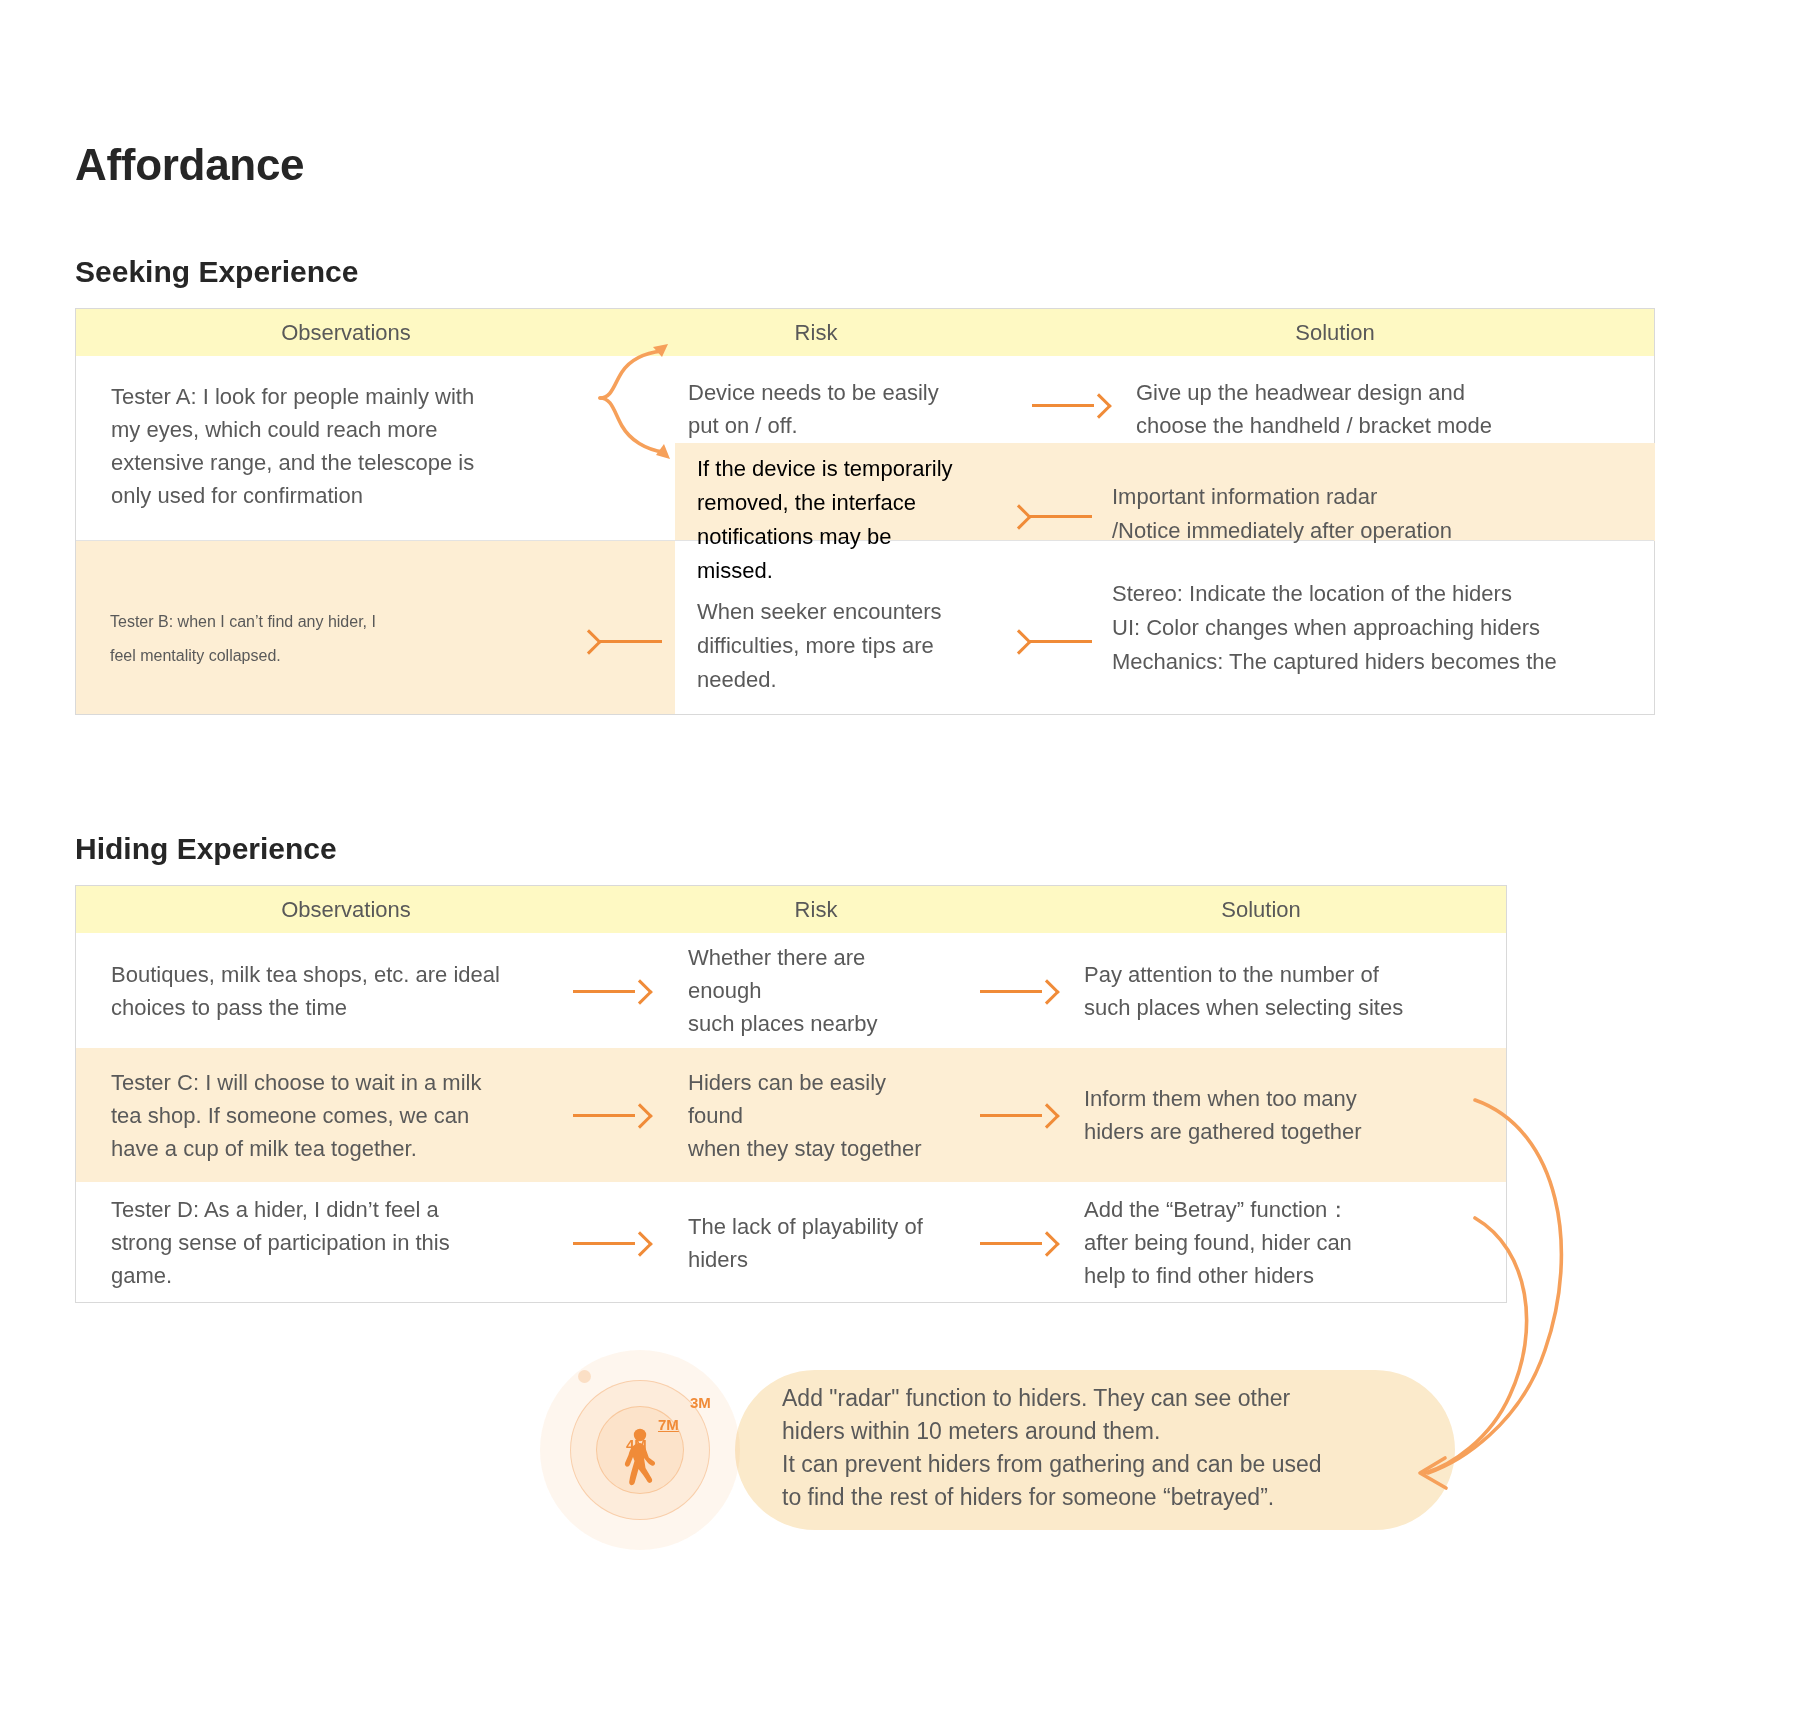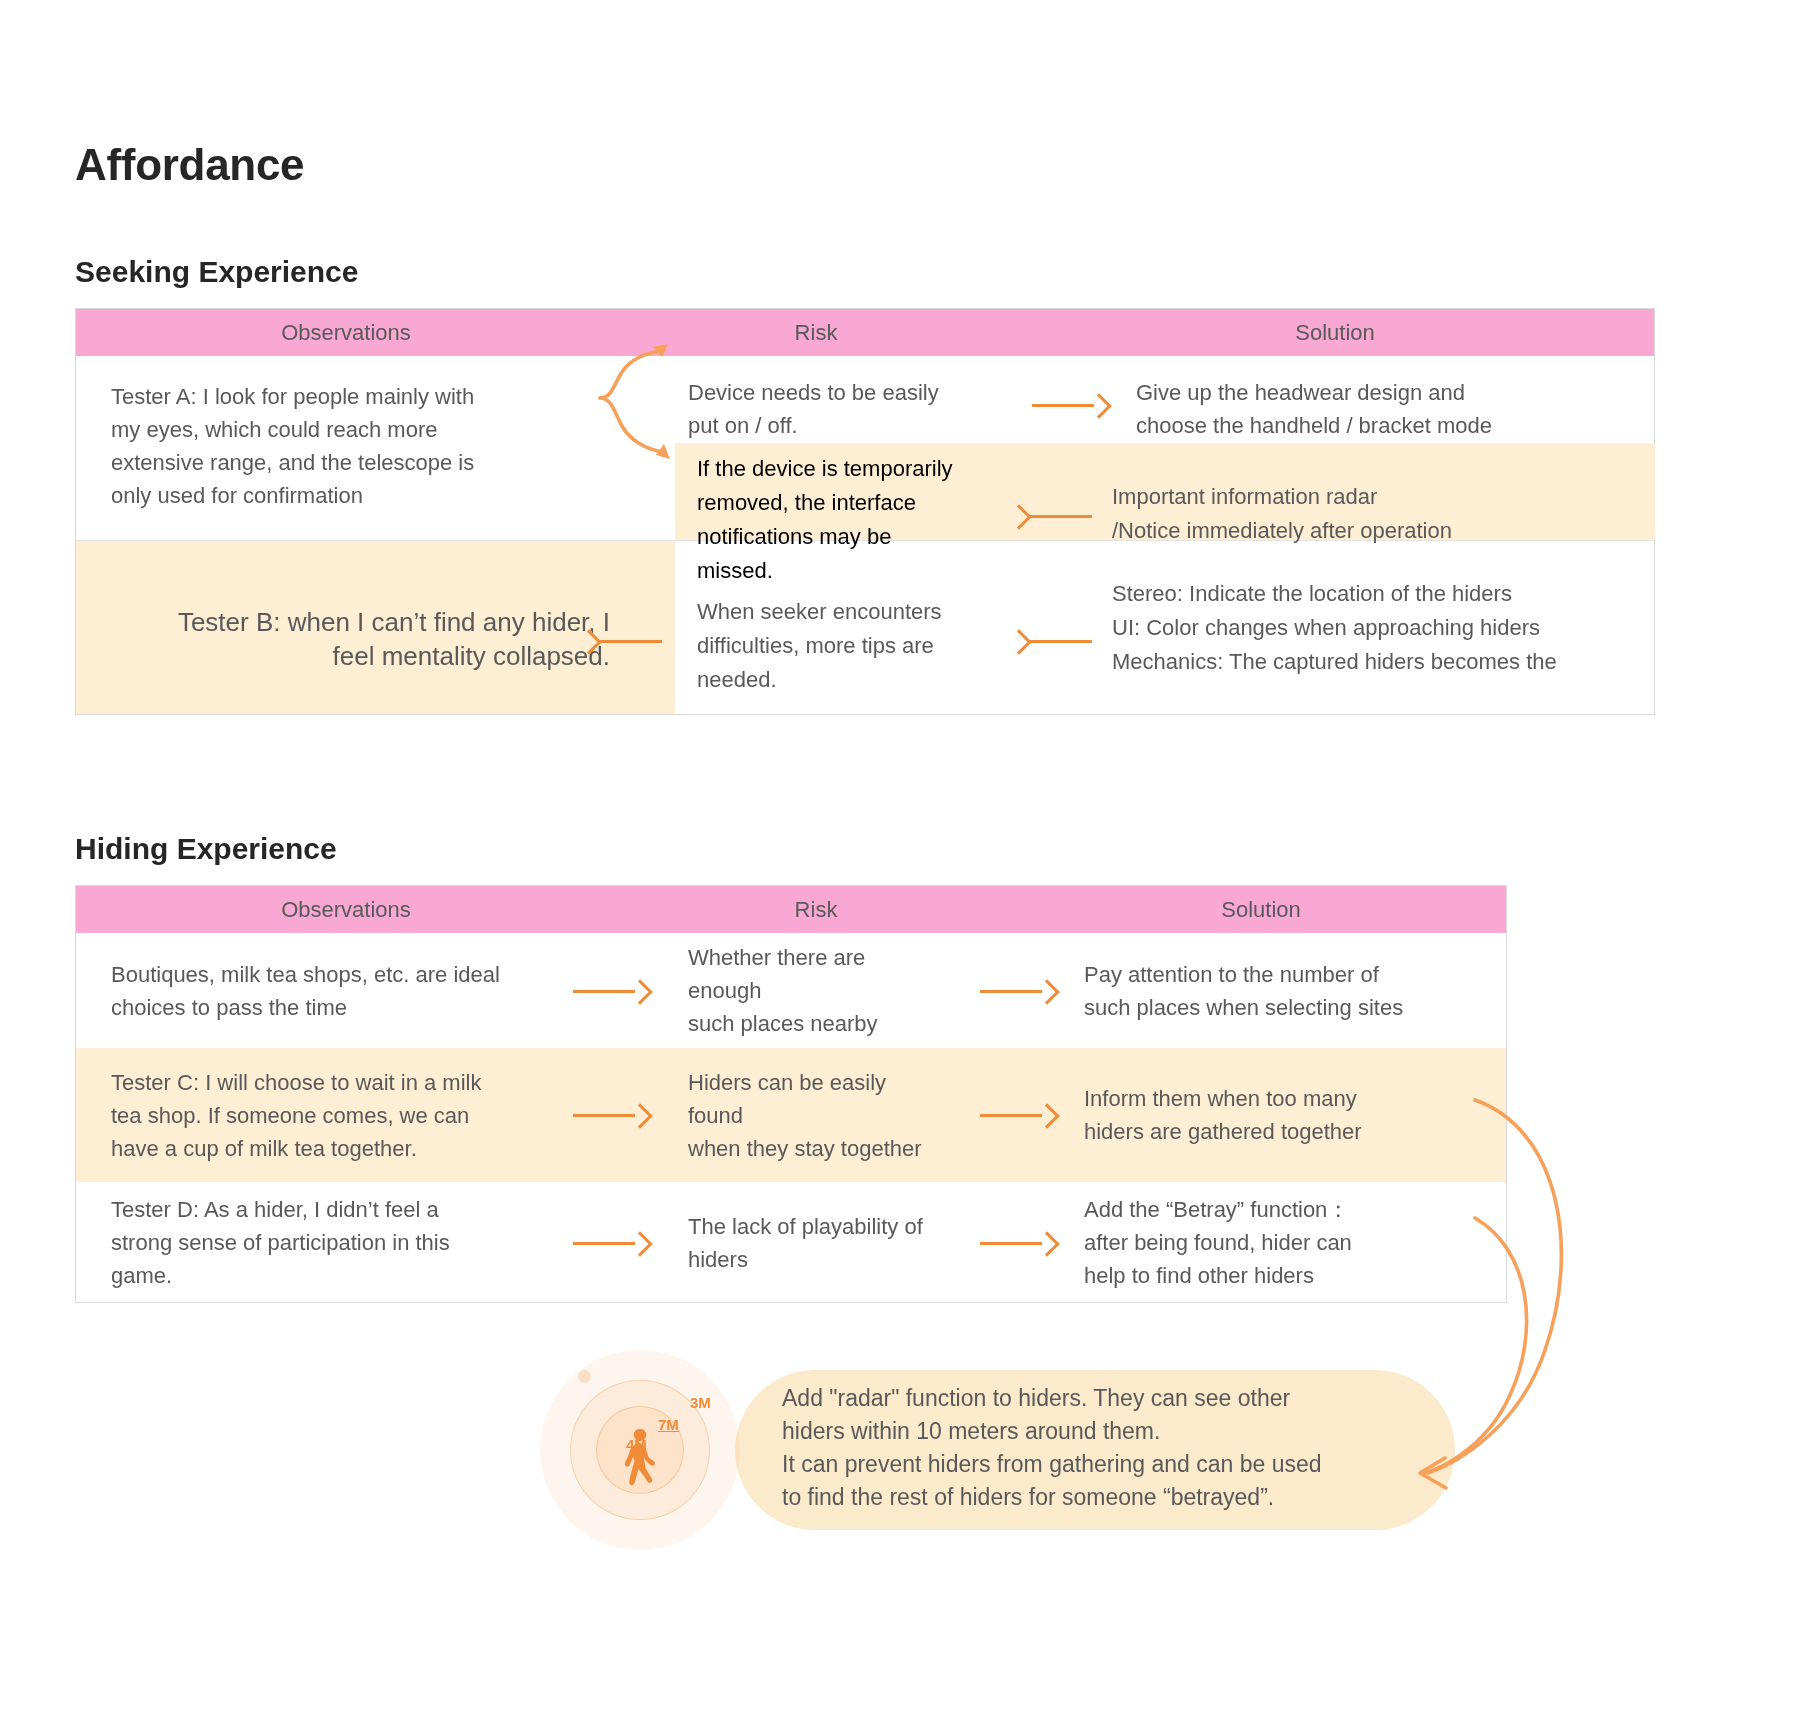--- a/index.html
+++ b/index.html
@@ -29,21 +29,21 @@
   .tbl {
     position:absolute;
     border:1px solid #d9d9d9;
     box-sizing:border-box;
     background:#ffffff;
   }
   #seeking-table { left:75px; top:308px; width:1580px; height:407px; }
   #hiding-table  { left:75px; top:885px; width:1432px; height:418px; }
 
   .thead {
-    display:flex; background:#f9a8d4; height:47px;
+    display:flex; background:#fef9c3; height:47px;
     box-sizing:border-box;
   }
   .th {
     font-size:22px; color:#595959; text-align:center;
     line-height:47px; box-sizing:border-box;
   }
   .row { display:flex; box-sizing:border-box; position:relative; }
   .row.shaded { background:#fdeed4; }
 
   .cell {
@@ -184,21 +184,21 @@
 
   <div class="ov" style="left:1030px; top:505px;">
     <span class="arrow-right"></span>
   </div>
 
   <div class="ov" style="left:1112px; top:480px; width:520px; font-size:22px; line-height:34px; color:#595959;">
     <span class="ln">Important information radar</span>
     <span class="ln">/Notice immediately after operation</span>
   </div>
 
-  <div class="ov" style="left:110px; top:605px; width:500px; font-size:26px; line-height:34px; color:#595959;text-align:right;">
+  <div class="ov" style="left:110px; top:605px; width:500px; font-size:16px; line-height:34px; color:#595959;">
     <span class="ln">Tester B: when I can’t find any hider, I</span>
     <span class="ln">feel mentality collapsed.</span>
   </div>
 
   <div class="ov" style="left:600px; top:630px;">
     <span class="arrow-right"></span>
   </div>
 
   <div class="ov" style="left:697px; top:595px; width:330px; font-size:22px; line-height:34px; color:#595959;">
     <span class="ln">When seeker encounters</span>

